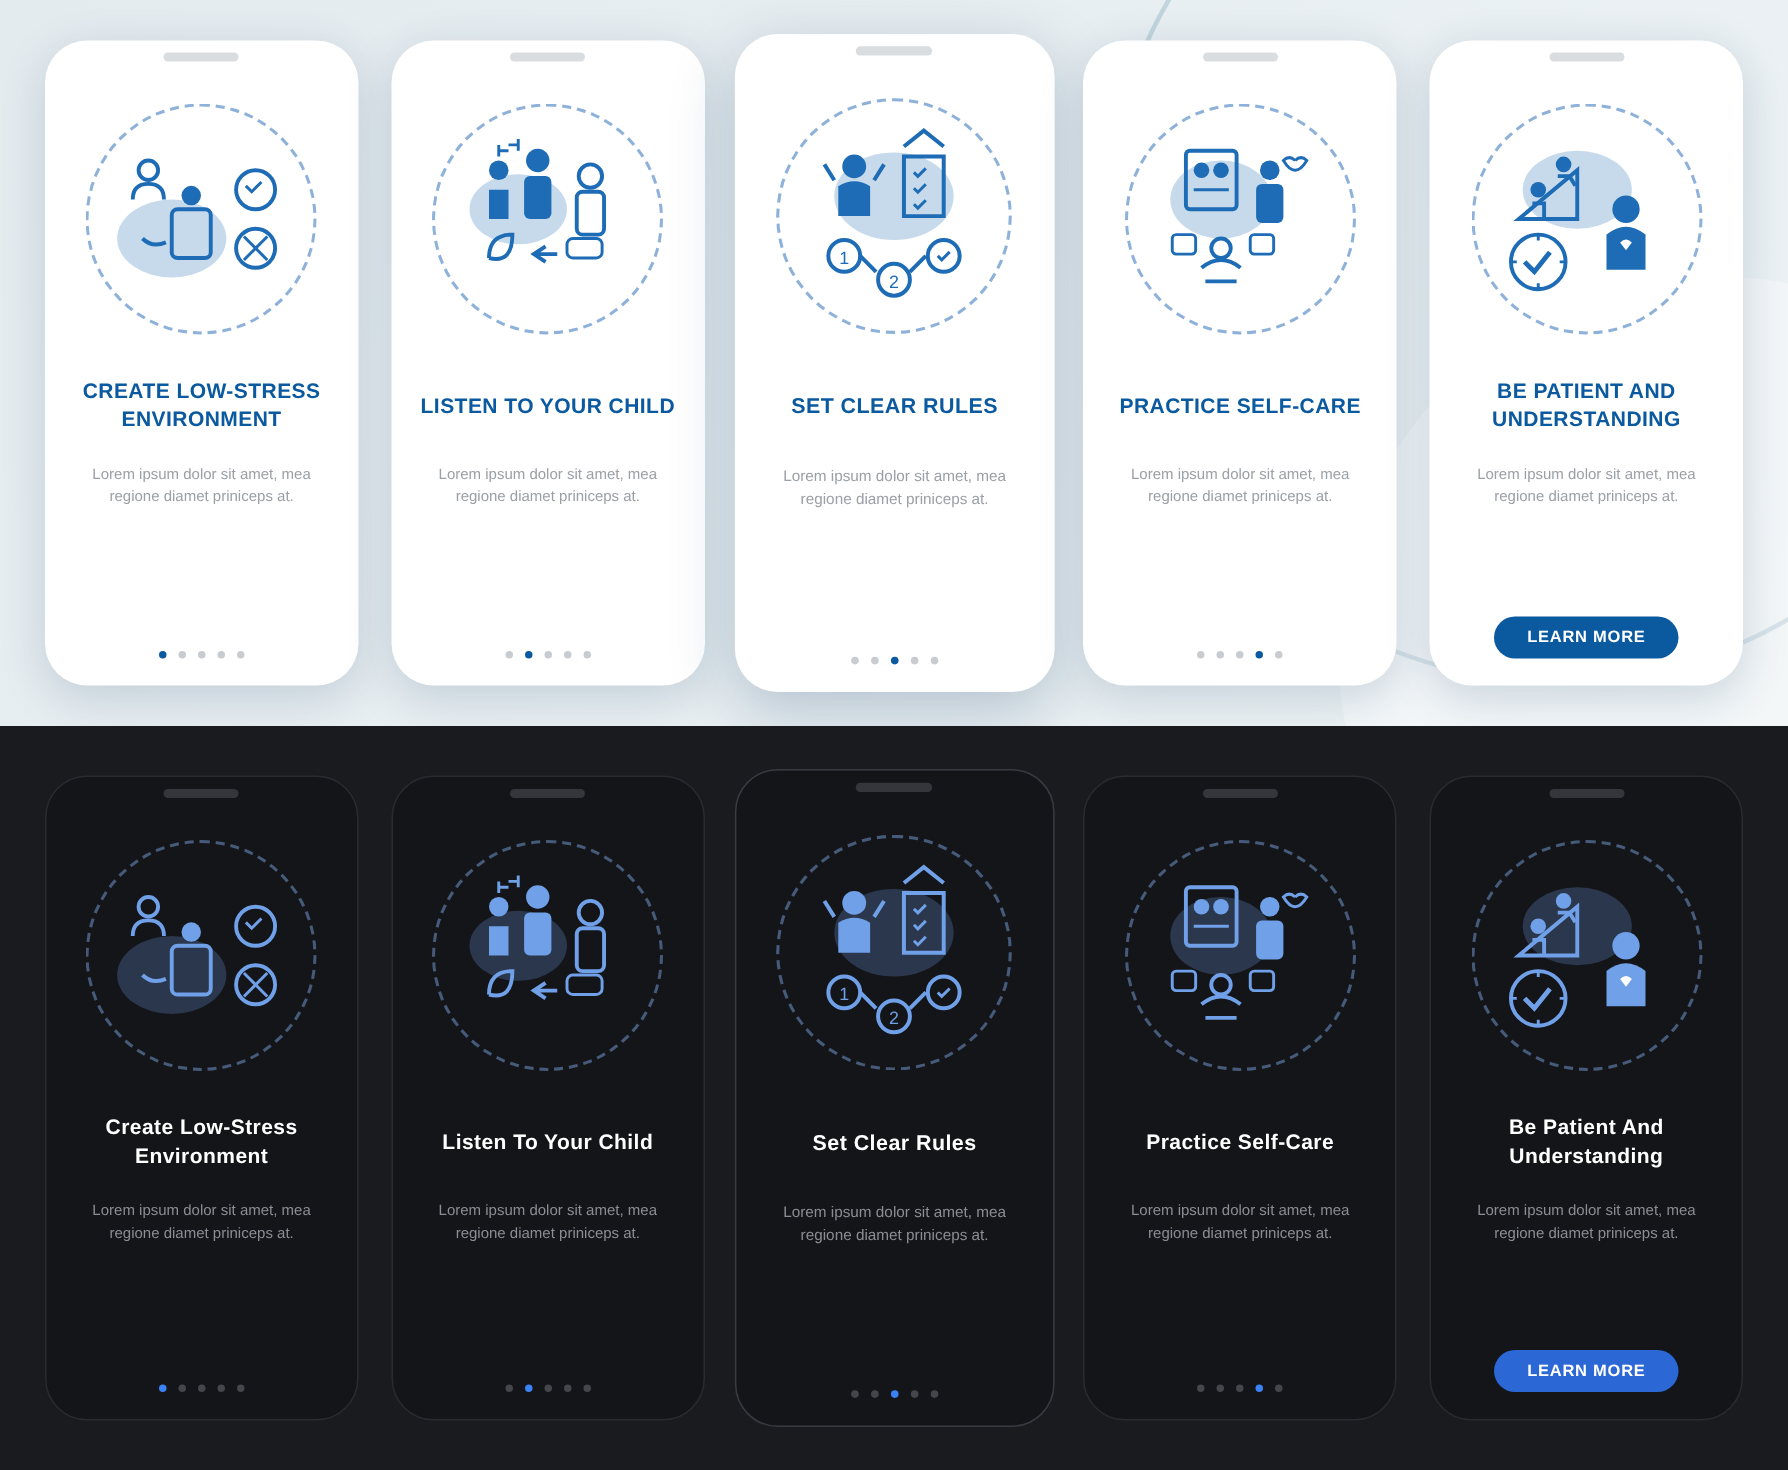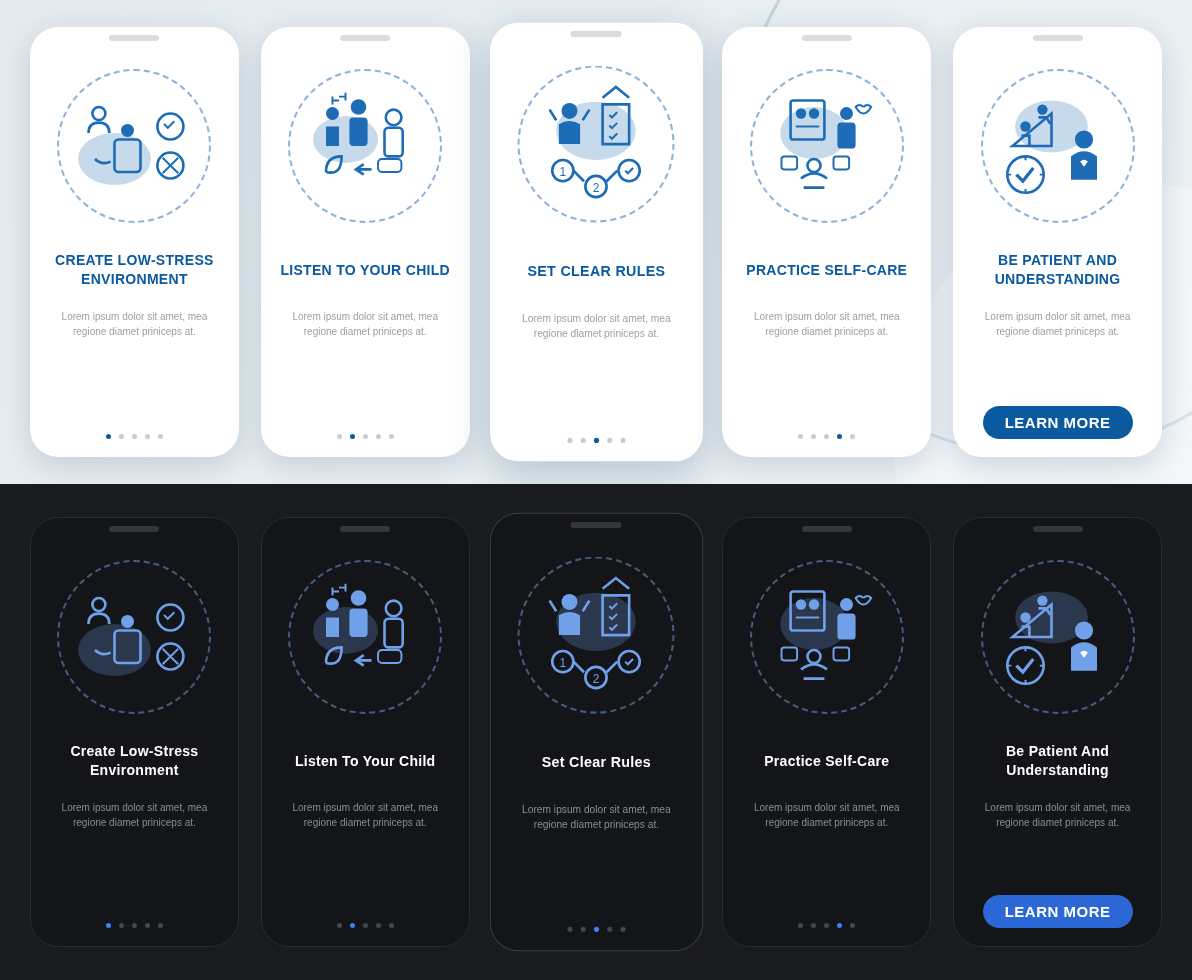--- a/index.html
+++ b/index.html
@@ -24,21 +24,21 @@
 .dark .title{color:#fff}
 .desc{margin-top:20px;font-size:10px;line-height:1.5;text-align:center}
 .light .desc{color:#9ba0a6}
 .dark .desc{color:#8a8d94}
 .dots{margin-top:auto;display:flex;gap:8px;align-items:center}
 .dot{width:5px;height:5px;border-radius:50%}
 .light .dot{background:#c8ccd0}
 .light .dot.active{background:#0b5aa0}
 .dark .dot{background:#44464c}
 .dark .dot.active{background:#3b82f6}
-.btn{margin-top:auto;padding:8px 22px;border-radius:20px;font-size:15px;font-weight:600;letter-spacing:.5px;border:none;cursor:pointer;color:#fff}
+.btn{margin-top:auto;padding:8px 22px;border-radius:20px;font-size:11px;font-weight:600;letter-spacing:.5px;border:none;cursor:pointer;color:#fff}
 .light .btn{background:#0b5aa0}
 .dark .btn{background:#2b68d6}
 .light .phone:nth-child(3){transform:scale(1.02);box-shadow:0 12px 40px rgba(20,60,100,.25)}
 .dark .phone:nth-child(3){transform:scale(1.02);border-color:#3a3b42}
 .blob{position:absolute;background:#b8daf2;border-radius:50%}
 .dark .blob{background:#2a3a55}
 </style>
 </head>
 <body>
 

